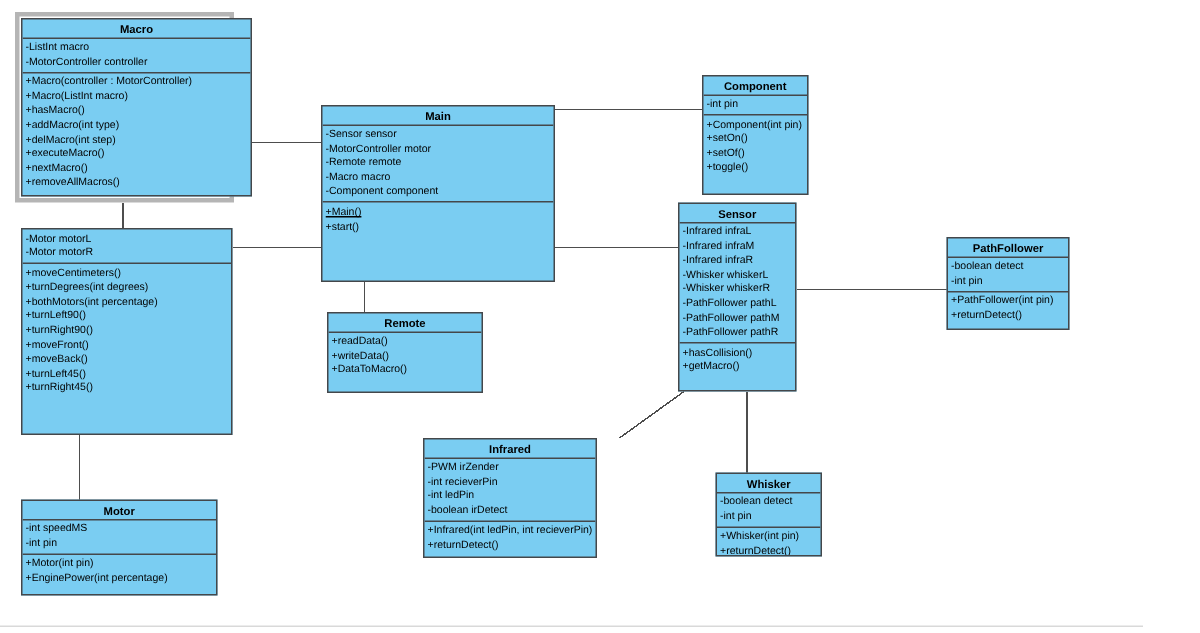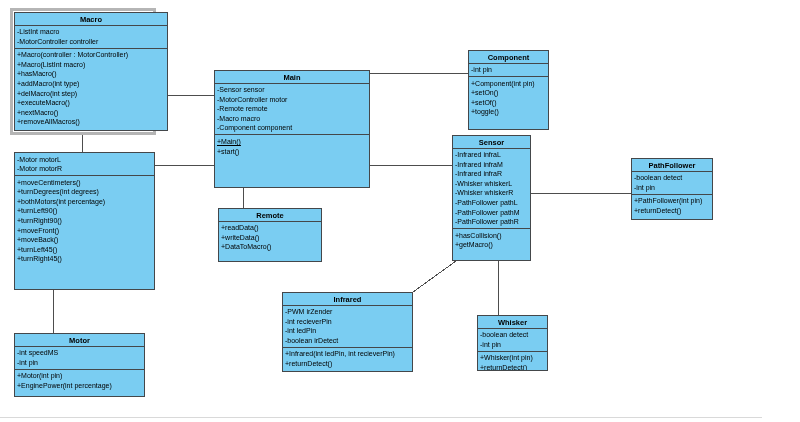--- a/index.html
+++ b/index.html
@@ -140,21 +140,21 @@
 
 <div class="uml-class" style="left:218px; top:208px; width:104px; height:54px;justify-content:flex-end;">
   <div class="uml-title">Remote</div>
   <div class="uml-methods">
       <div class="uml-row">+readData()</div>
       <div class="uml-row">+writeData()</div>
       <div class="uml-row">+DataToMacro()</div>
     </div>
 </div>
 
-<div class="uml-class" style="left:468px; top:50px; width:81px; height:80px;">
+<div class="uml-class" style="left:468px; top:50px; width:71px; height:80px;">
   <div class="uml-title">Component</div>
   <div class="uml-attrs">
       <div class="uml-row">-int pin</div>
     </div>
   <div class="uml-methods">
       <div class="uml-row">+Component(int pin)</div>
       <div class="uml-row">+setOn()</div>
       <div class="uml-row">+setOf()</div>
       <div class="uml-row">+toggle()</div>
     </div>
@@ -183,21 +183,21 @@
   <div class="uml-attrs">
       <div class="uml-row">-boolean detect</div>
       <div class="uml-row">-int pin</div>
     </div>
   <div class="uml-methods">
       <div class="uml-row">+PathFollower(int pin)</div>
       <div class="uml-row">+returnDetect()</div>
     </div>
 </div>
 
-<div class="uml-class" style="left:282px; top:292px; width:131px; height:80px;">
+<div class="uml-class" style="left:282px; top:292px; width:116px; height:80px;">
   <div class="uml-title">Infrared</div>
   <div class="uml-attrs">
       <div class="uml-row">-PWM irZender</div>
       <div class="uml-row">-int recieverPin</div>
       <div class="uml-row">-int ledPin</div>
       <div class="uml-row">-boolean irDetect</div>
     </div>
   <div class="uml-methods">
       <div class="uml-row">+Infrared(int ledPin, int recieverPin)</div>
       <div class="uml-row">+returnDetect()</div>

